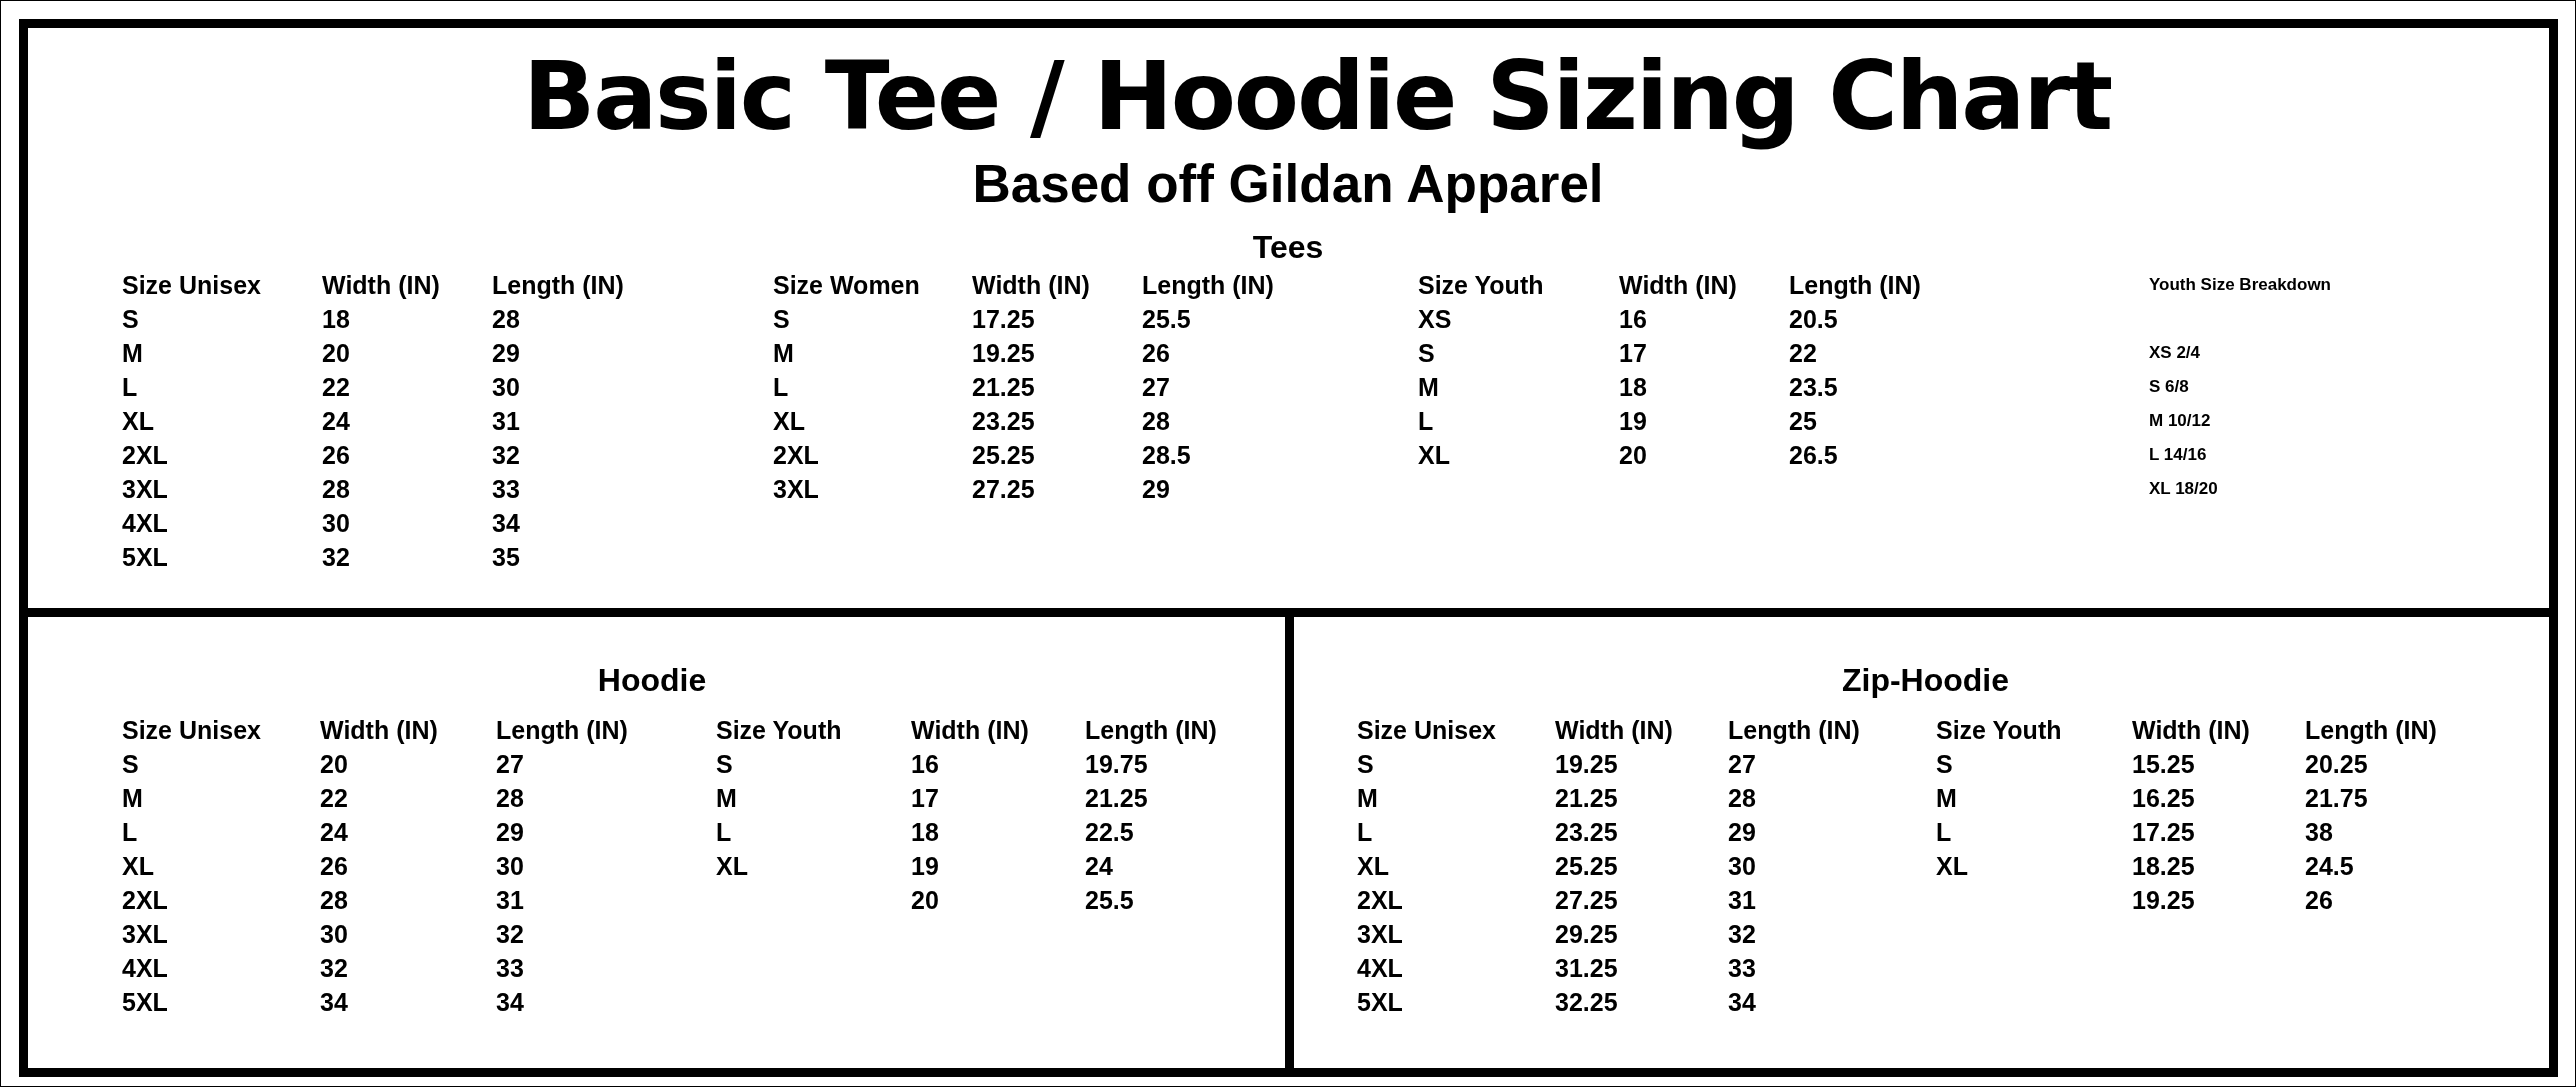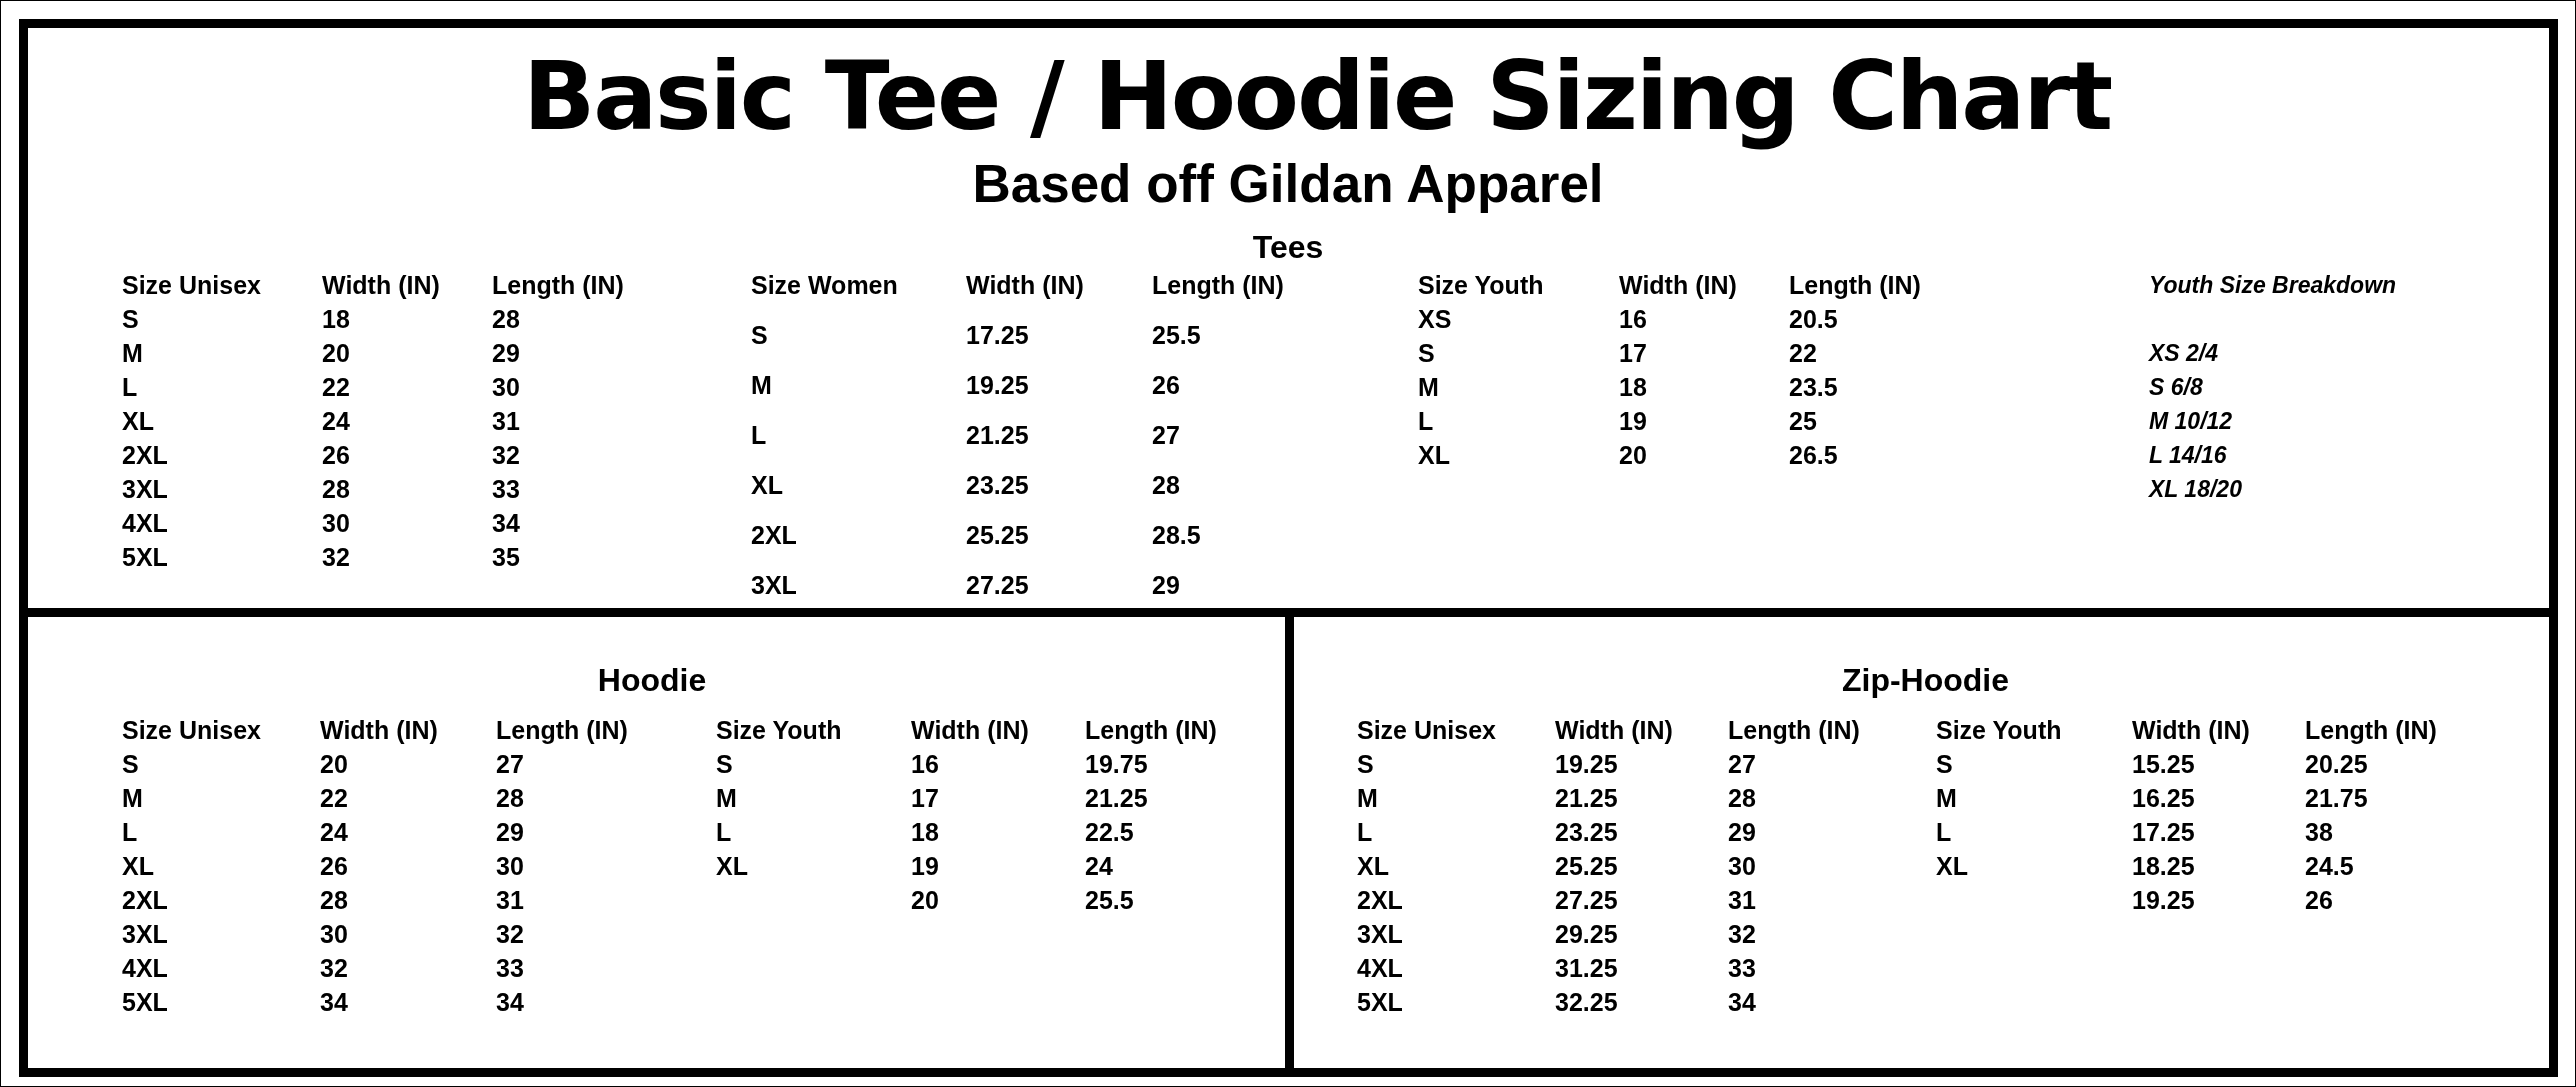--- a/index.html
+++ b/index.html
@@ -85,24 +85,23 @@
     position: absolute;
     display: grid;
     grid-auto-rows: 34px;
     font-size: 25px;
     line-height: 34px;
     white-space: nowrap;
   }
   .tbl .c { display: block; }
   .breakdown {
     position: absolute;
-    font-size: 23px;
+    font-size: 17px;
     line-height: 34px;
     white-space: nowrap;
-    font-style: italic;
   }
   .breakdown .c { height: 34px; }
 </style>
 </head>
 <body>
 
 <div class="edge-frame"></div>
 <div class="main-border"></div>
 <div class="divider-h"></div>
 <div class="divider-v"></div>
@@ -135,21 +134,21 @@
     <span class="c">28</span>
     <span class="c">33</span>
   <span class="c">4XL</span>
     <span class="c">30</span>
     <span class="c">34</span>
   <span class="c">5XL</span>
     <span class="c">32</span>
     <span class="c">35</span>
 </div>
 
-<div class="tbl" style="left:751px; top:268px; grid-template-columns:199px 170px 202px;gap:16px;">
+<div class="tbl" style="left:773px; top:268px; grid-template-columns:199px 170px 202px;">
   <span class="c">Size Women</span>
   <span class="c">Width (IN)</span>
   <span class="c">Length (IN)</span>
   <span class="c">S</span>
     <span class="c">17.25</span>
     <span class="c">25.5</span>
   <span class="c">M</span>
     <span class="c">19.25</span>
     <span class="c">26</span>
   <span class="c">L</span>

